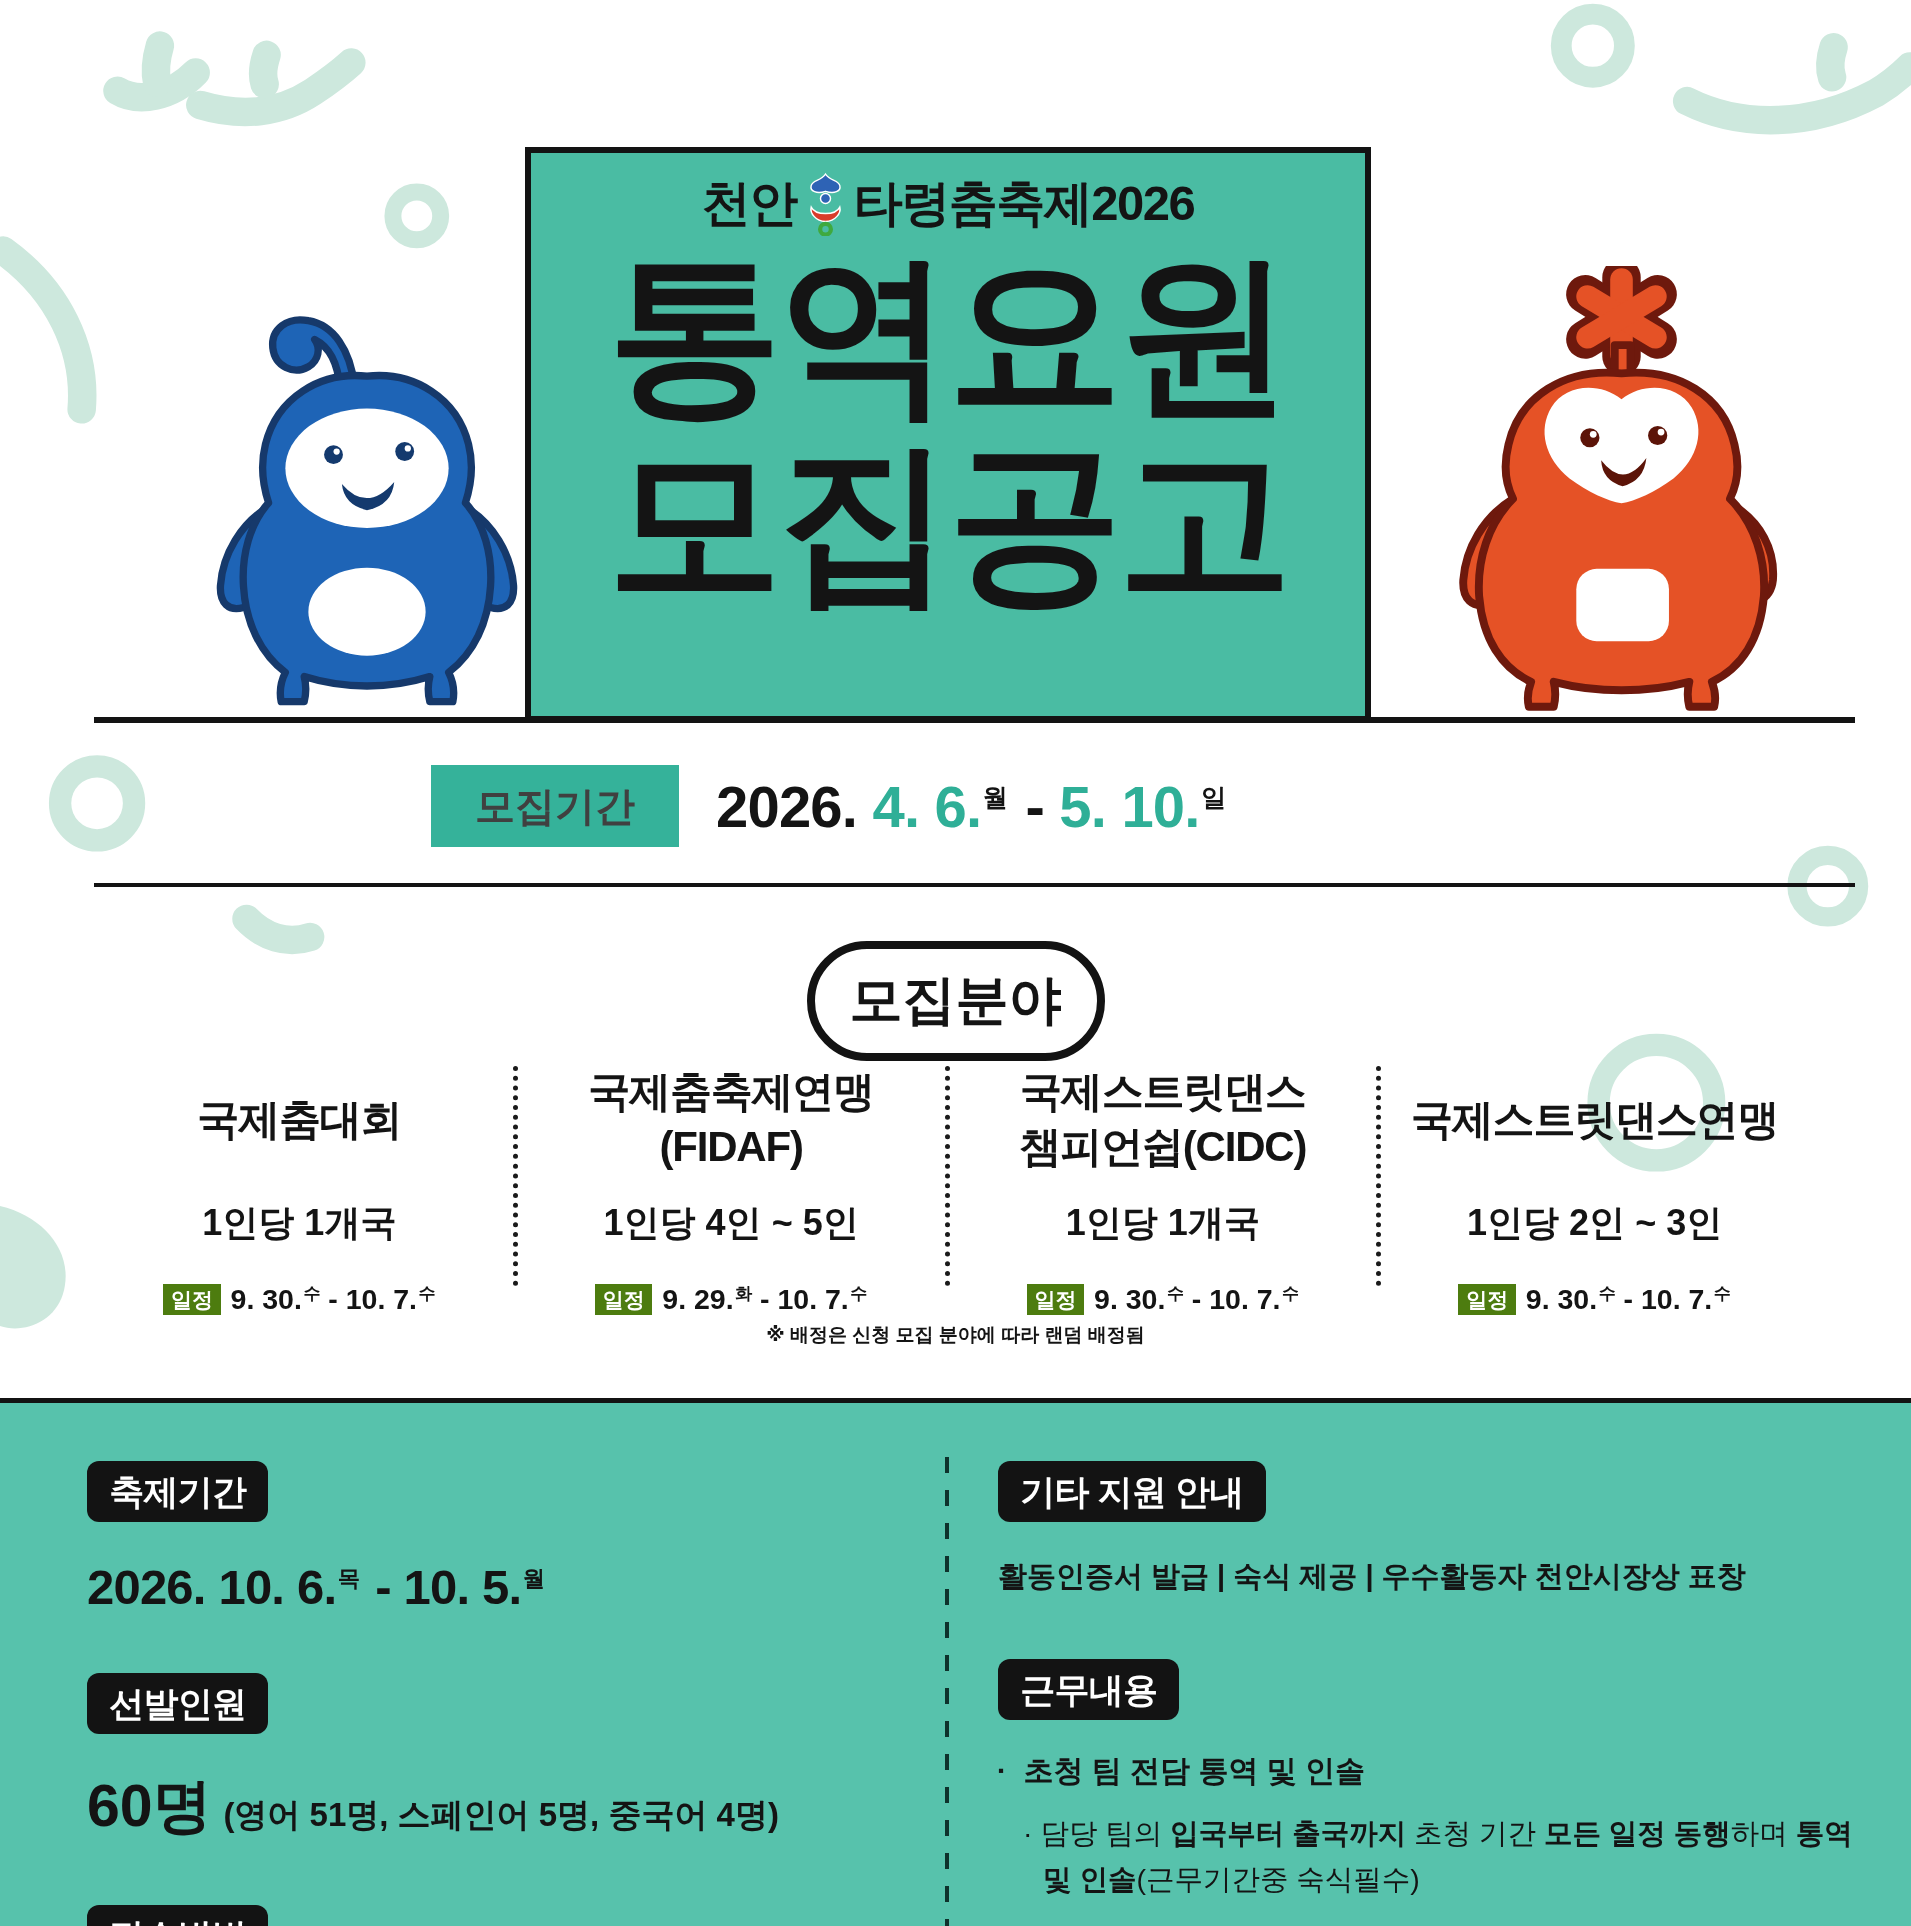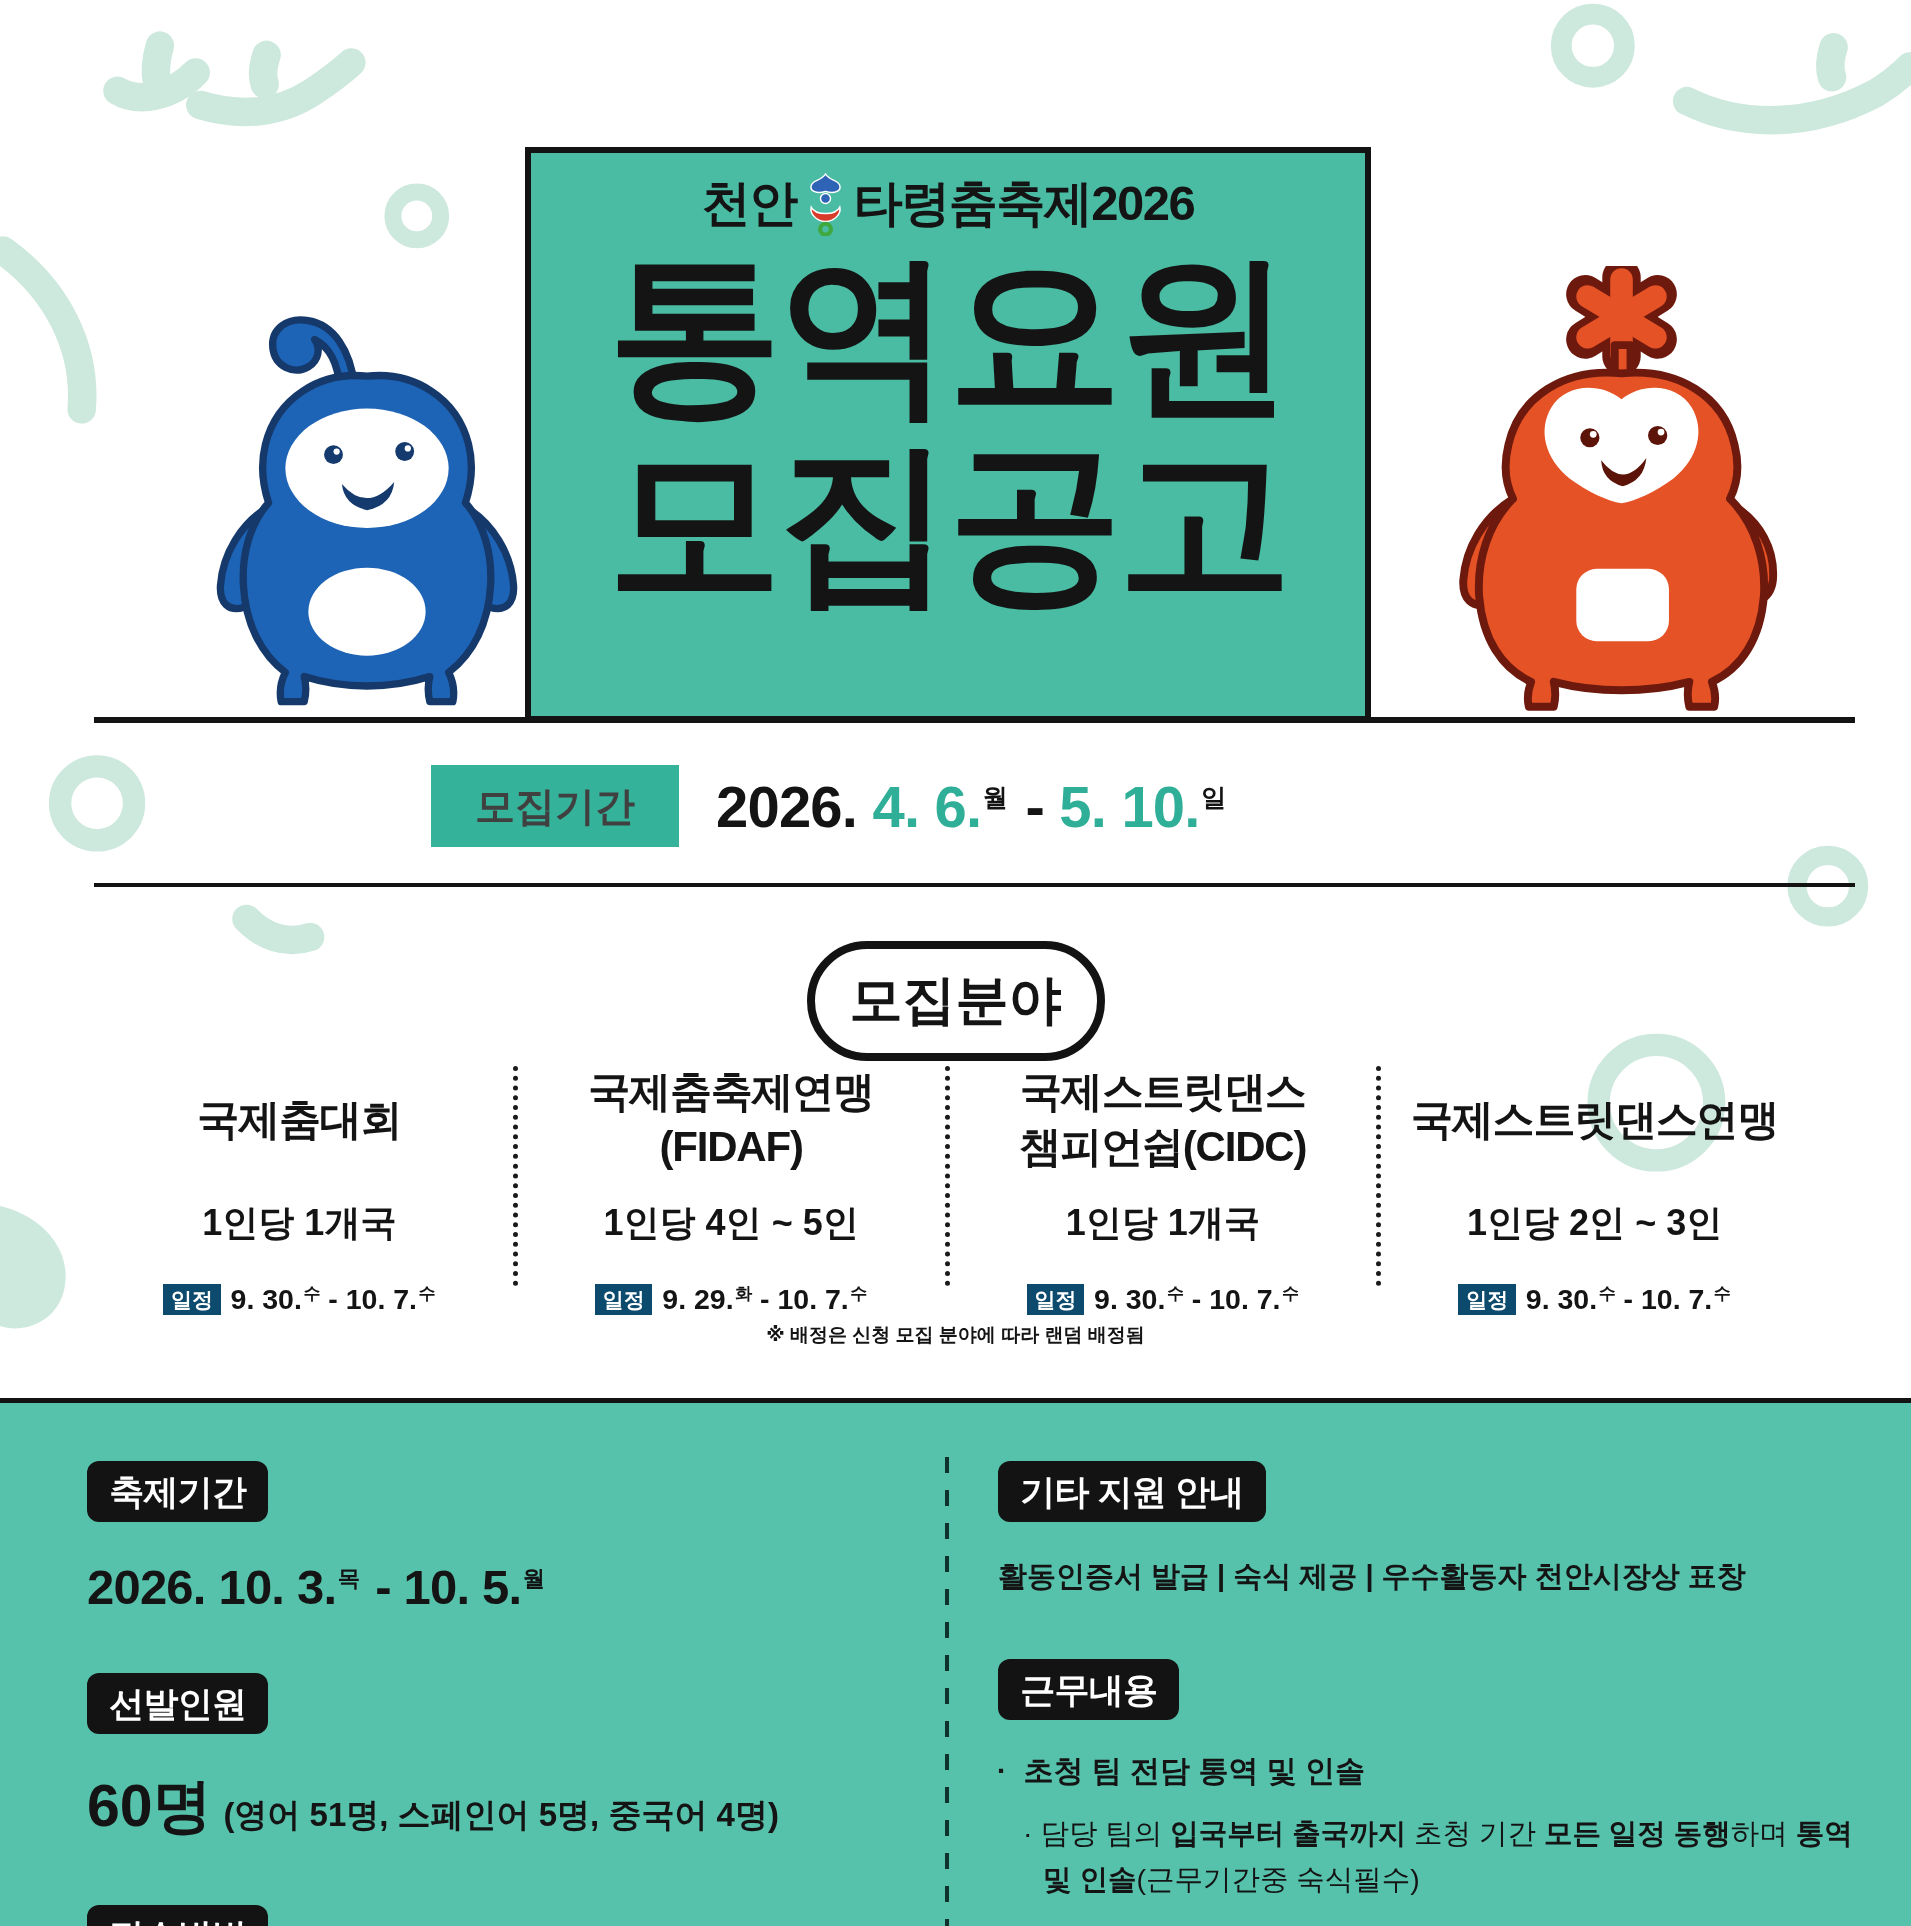--- a/index.html
+++ b/index.html
@@ -26,21 +26,21 @@
   .rule1 { left:94px; top:883px; width:1761px; height:3.5px; background:#131313; }
 
   
   .fields-pill { left:50%; transform:translateX(-50%); top:941px; background:#fff; border:8.5px solid #131313; border-radius:62px; padding:16px 35px; font-size:53px; font-weight:800; }
   .fields-row { left:86px; top:1062px; width:1722px; display:flex; align-items:flex-start; }
   .field-col { flex:1; text-align:center; }
   .vdot { width:0; border-left:5px dotted #1a1a1a; height:220px; margin-top:3.9px; }
   .f-title { min-height:116px; display:flex; flex-direction:column; justify-content:center; font-size:42px; font-weight:800; line-height:1.3; letter-spacing:-1.2px; }
   .f-quota { margin-top:21px; font-size:36px; font-weight:600; }
   .f-sched { margin-top:35px; display:flex; justify-content:center; align-items:center; gap:10px; font-size:28.5px; font-weight:700; white-space:nowrap; }
-  .sched-badge { background:#0c4a6e; color:#fff; font-size:21px; font-weight:700; padding:4.6px 7.7px; line-height:1; }
+  .sched-badge { background:#4d7c0f; color:#fff; font-size:21px; font-weight:700; padding:4.6px 7.7px; line-height:1; }
   .f-sup { display:inline-block; font-size:17px; font-weight:700; transform:translateY(-10px); margin-left:1.5px; }
   .fields-note { left:50%; transform:translateX(-50%); top:1322px; font-size:19px; font-weight:600; white-space:nowrap; }
 
   
   .main { left:0; top:1398px; width:1911px; height:1212px; background:#57C2AC; border-top:5.4px solid #131313; }
   .vdash { position:absolute; left:945px; top:54px; height:1109px; width:3.5px;
            background:repeating-linear-gradient(to bottom,#0E322C 0 16px, transparent 16px 33px); }
   .col-l { position:absolute; left:87px; top:58px; width:824px; }
   .col-r { position:absolute; left:998px; top:58px; width:882px; }
   .badge { display:inline-block; background:#131313; color:#fff; font-size:35px; font-weight:800; line-height:1; padding:13px 22.3px; border-radius:12px; letter-spacing:-0.8px; }
@@ -204,21 +204,21 @@
 
   <div class="abs z1 fields-note">※ 배정은 신청 모집 분야에 따라 랜덤 배정됨</div>
 
   <div class="abs z1 main">
     <div class="vdash"></div>
 
     <div class="col-l">
       <span class="badge">축제기간</span>
       <div class="big-date">
         <span>2026.</span>
-        <span>10. 3.</span><span class="sup-day">목</span>
+        <span>10. 6.</span><span class="sup-day">목</span>
         <span>-</span>
         <span>10. 5.</span><span class="sup-day">월</span>
       </div>
 
       <div class="mt150"><span class="badge">선발인원</span></div>
       <div class="count-line">
         <span class="count-num">60명</span>
         <span class="count-detail">(영어 51명, 스페인어 5명, 중국어 4명)</span>
       </div>
 

